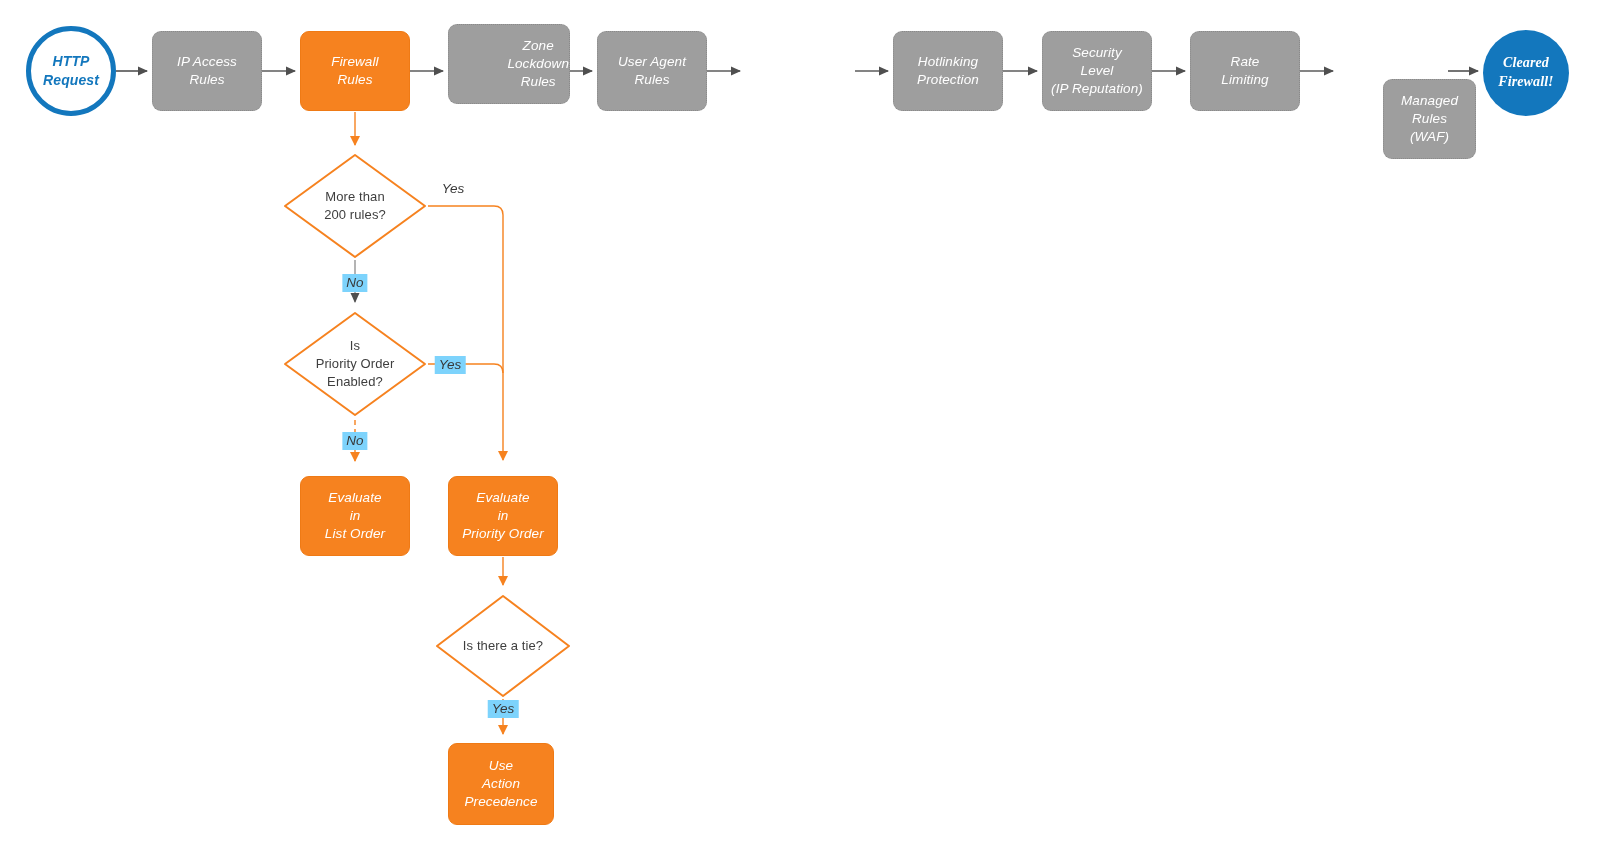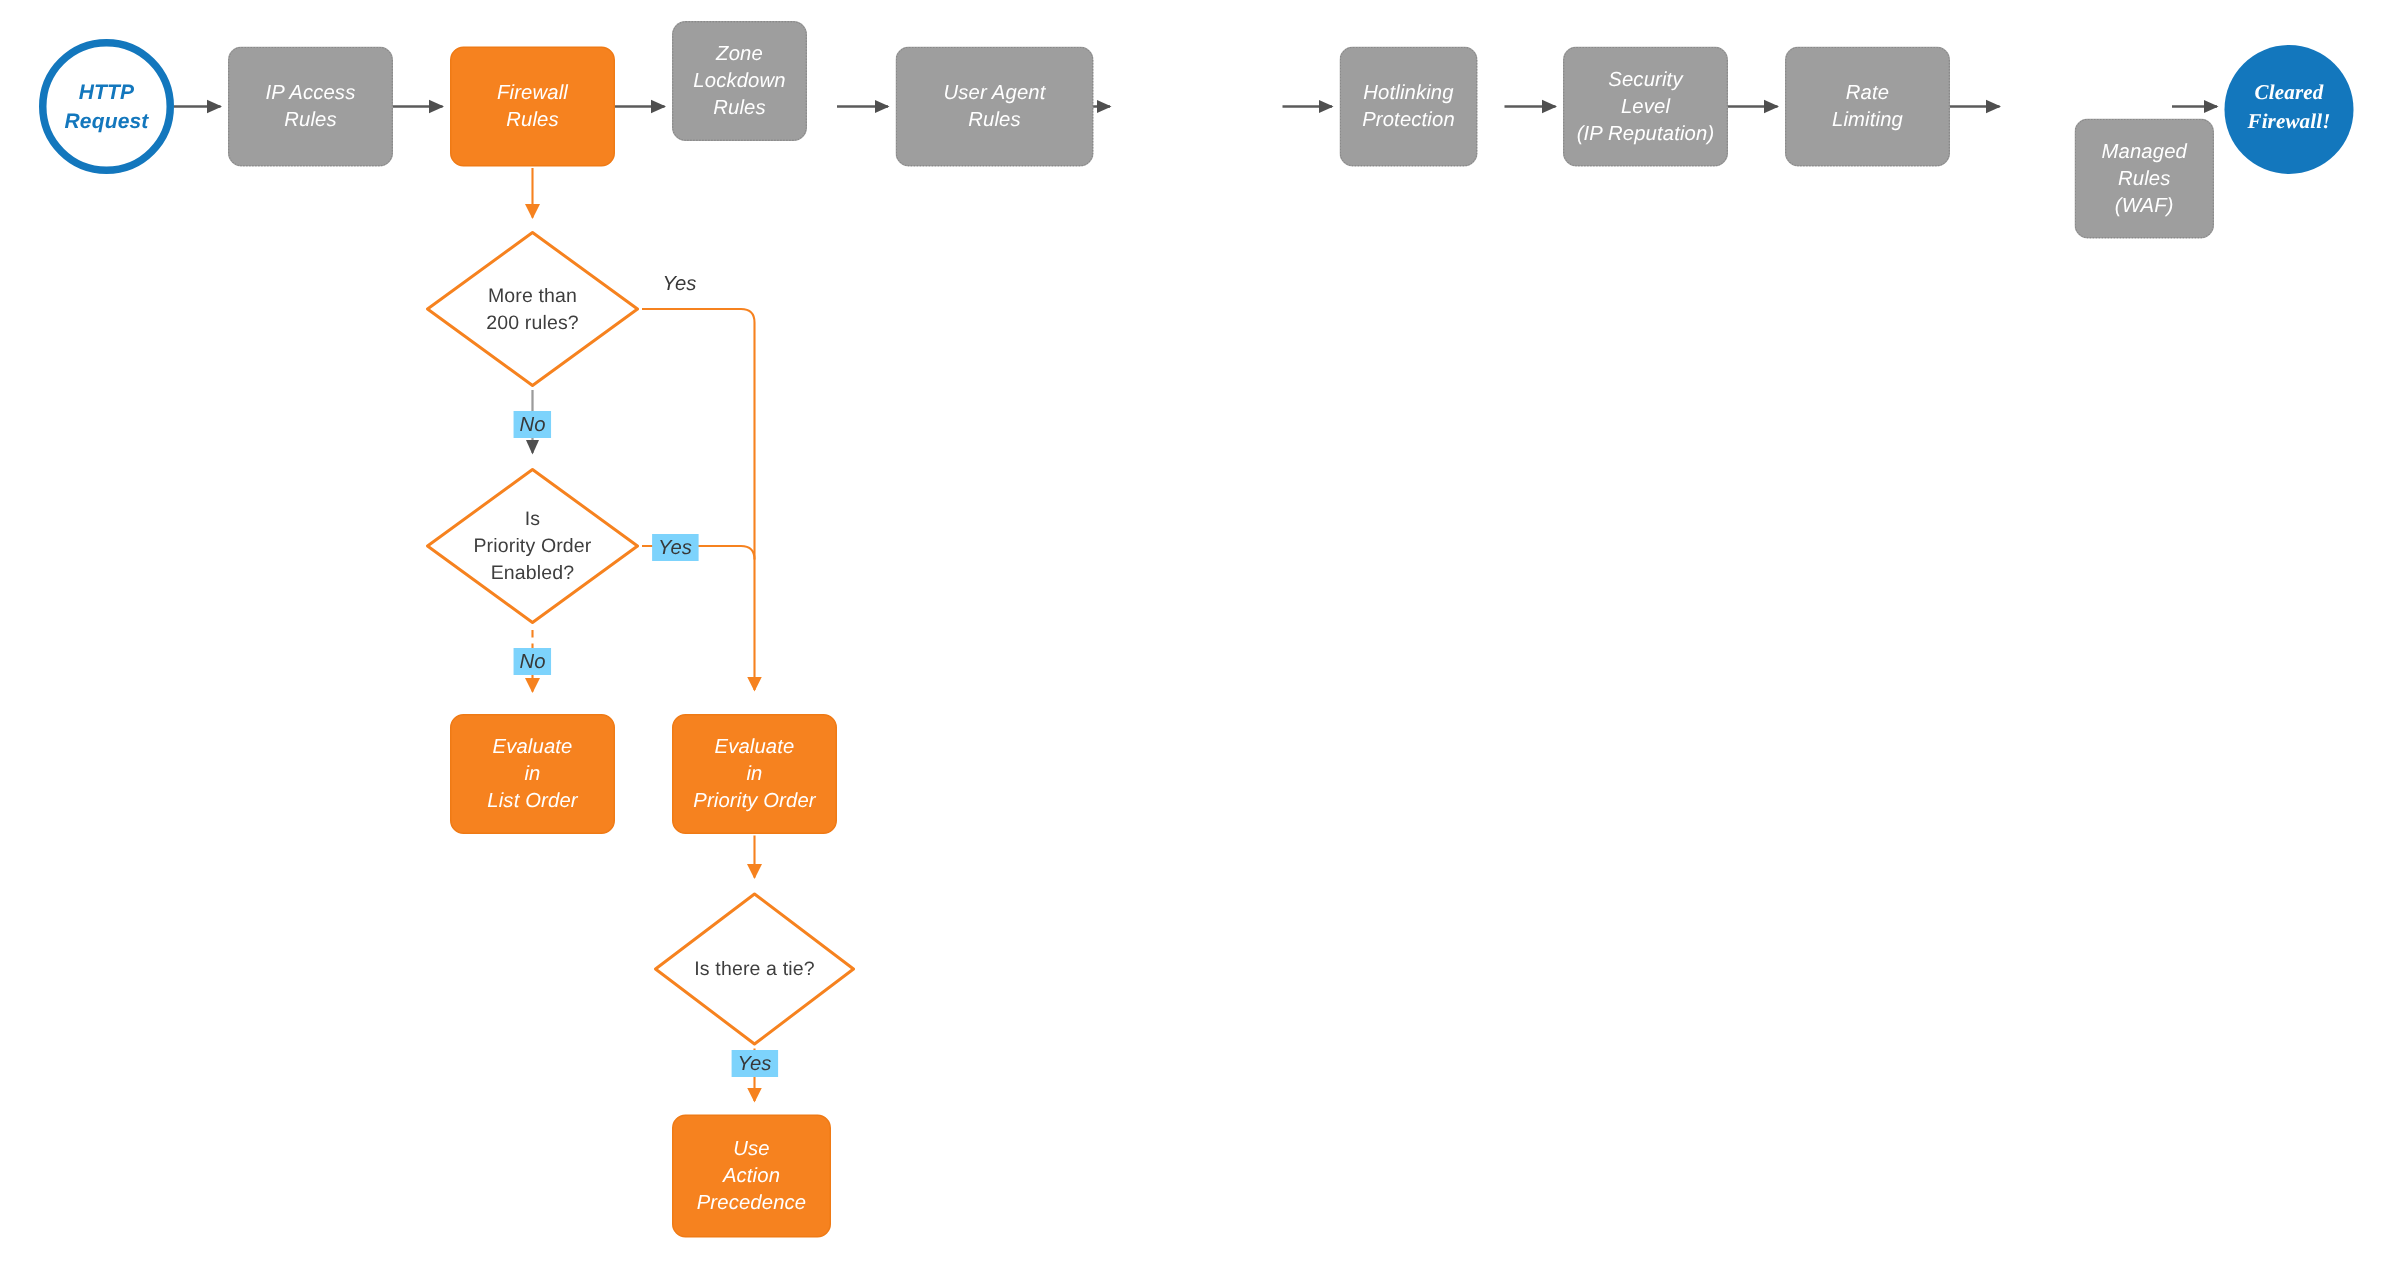--- a/index.html
+++ b/index.html
@@ -81,30 +81,30 @@
   </div>
 
   <div class="node rect gray" style="left:152px;top:31px;width:110px;height:80px;">
     <span class="lbl">IP Access
 Rules</span>
   </div>
   <div class="node rect orangebox" style="left:300px;top:31px;width:110px;height:80px;">
     <span class="lbl">Firewall
 Rules</span>
   </div>
-  <div class="node rect gray" style="left:448px;top:14px;width:90px;height:80px;">
+  <div class="node rect gray" style="left:448px;top:24px;width:122px;height:80px;justify-content:flex-end;">
     <span class="lbl">Zone
 Lockdown
 Rules</span>
   </div>
-  <div class="node rect gray" style="left:597px;top:31px;width:132px;height:80px;">
+  <div class="node rect gray" style="left:597px;top:31px;width:110px;height:80px;">
     <span class="lbl">User Agent
 Rules</span>
   </div>
-  <div class="node rect gray" style="left:893px;top:31px;width:92px;height:80px;">
+  <div class="node rect gray" style="left:893px;top:31px;width:110px;height:80px;">
     <span class="lbl">Hotlinking
 Protection</span>
   </div>
   <div class="node rect gray" style="left:1190px;top:31px;width:110px;height:80px;">
     <span class="lbl">Rate
 Limiting</span>
   </div>
   <div class="node rect gray" style="left:1042px;top:31px;width:110px;height:80px;">
     <span class="lbl">Security
 Level

